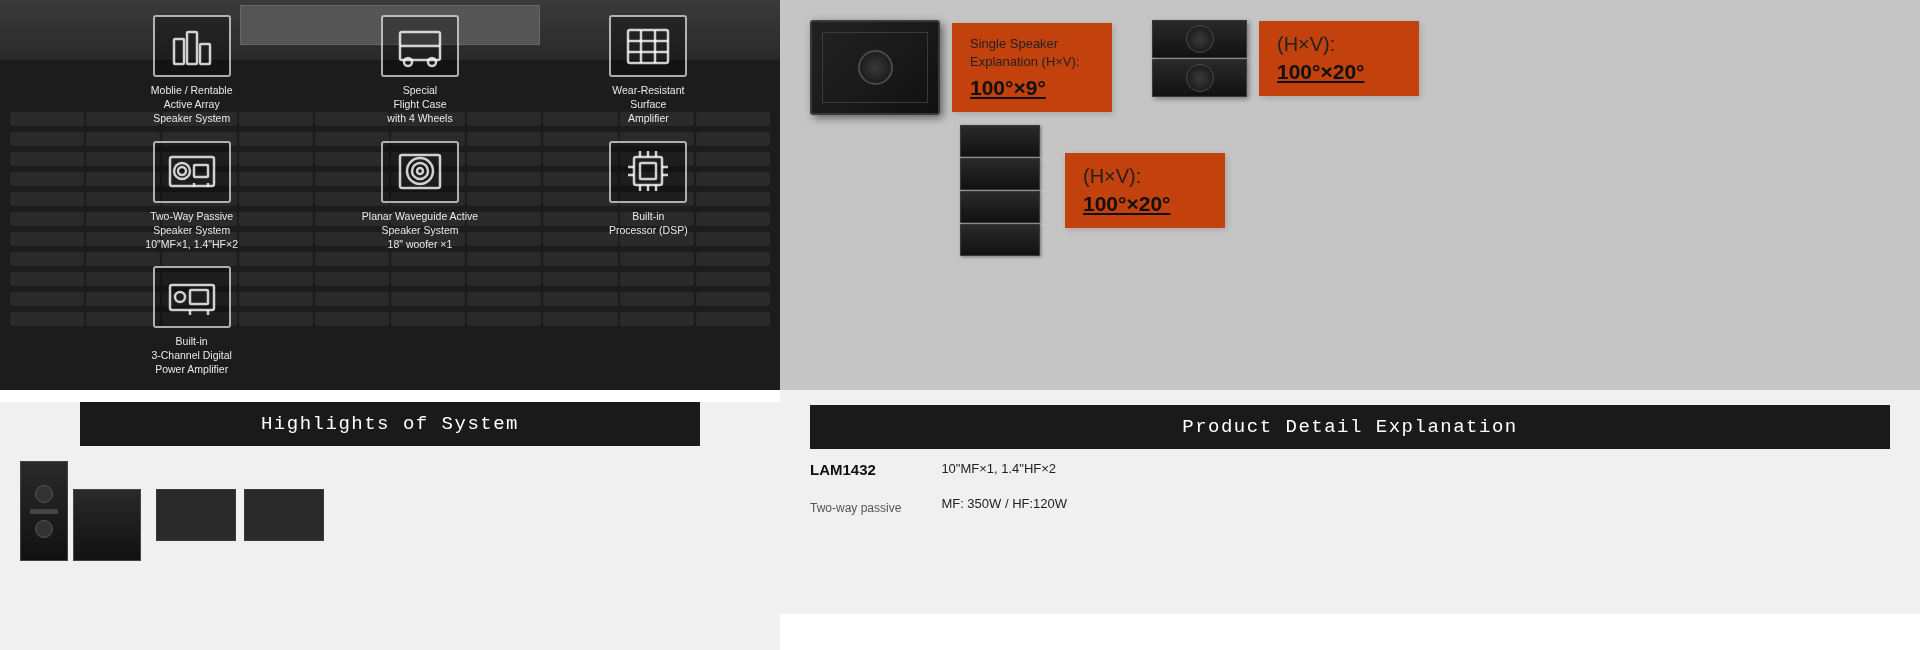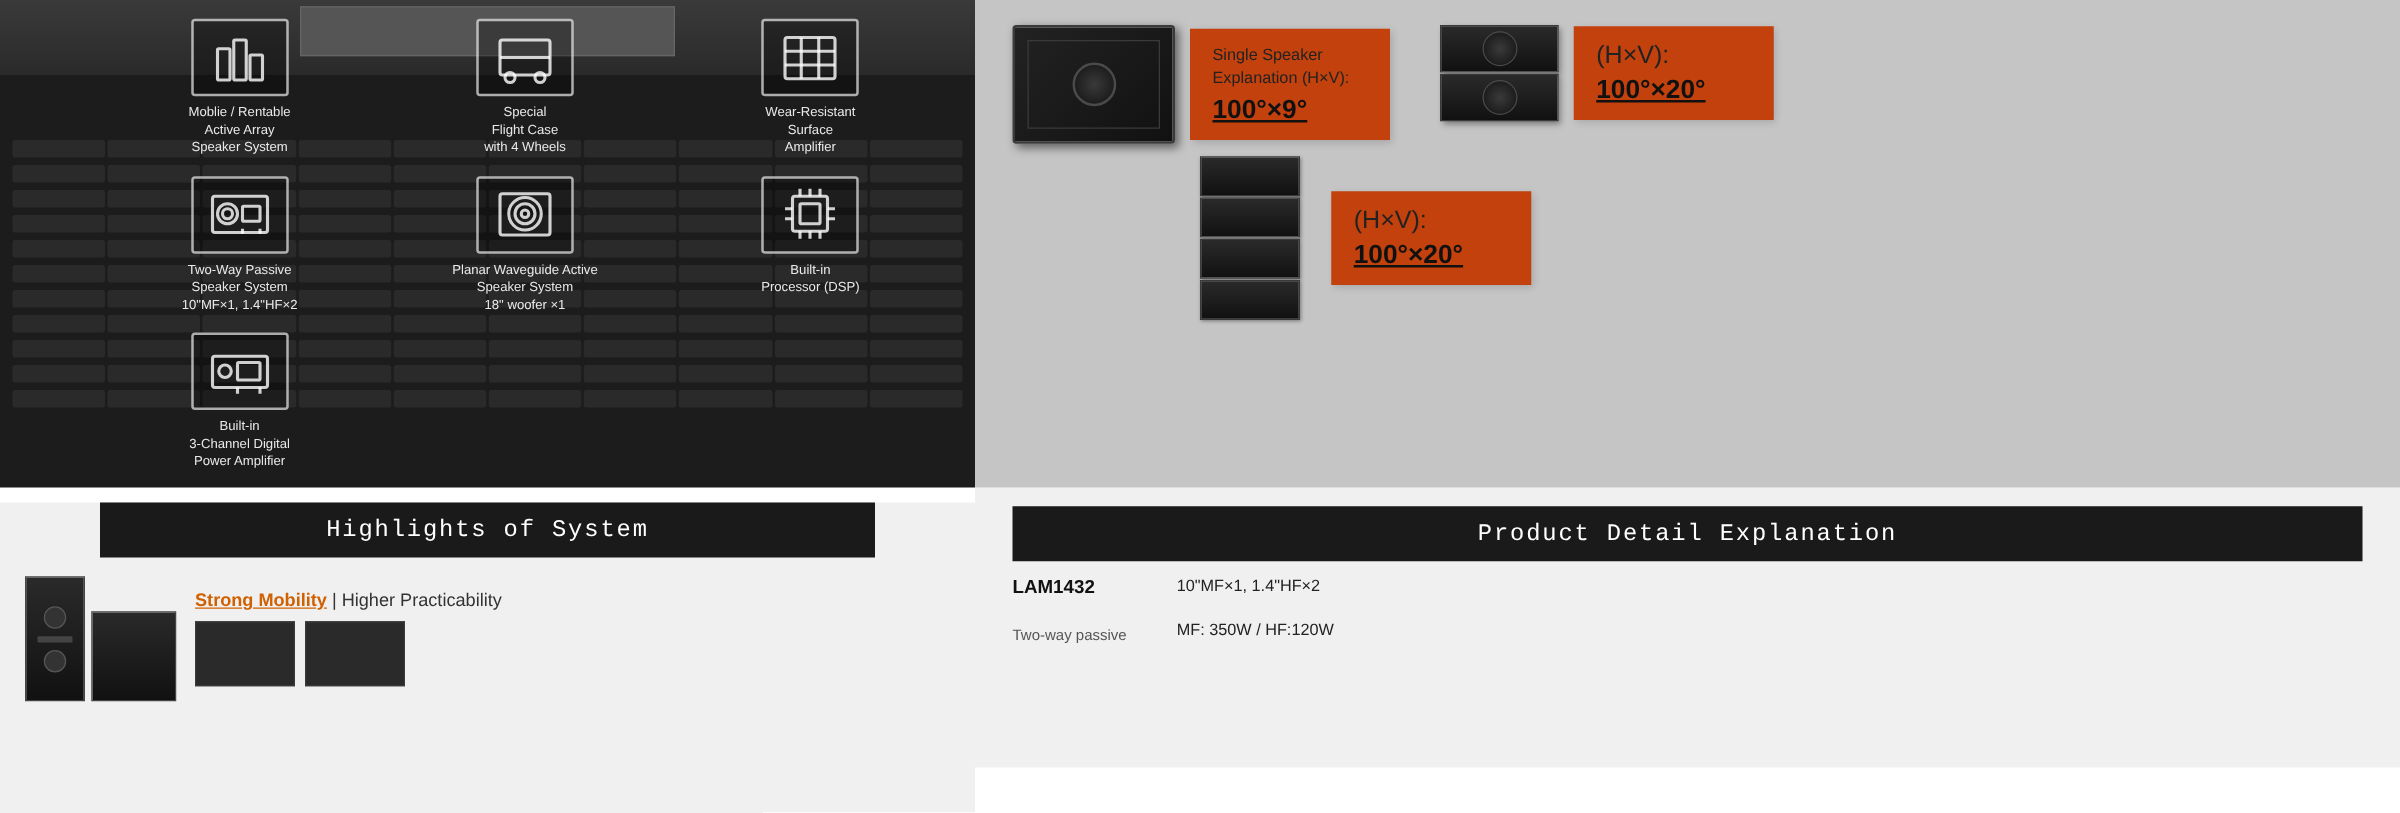--- a/index.html
+++ b/index.html
@@ -640,23 +640,20 @@
       <div class="highlights-sub">
         <div class="speaker-visual-left">
           <div class="spk-tall-css">
             <div class="spk-circle-sm"></div>
             <div class="spk-bar"></div>
             <div class="spk-circle-sm"></div>
           </div>
           <div class="spk-wide-css"></div>
         </div>
         <div class="mobility-text-area">
-          <div class="mobility-headline">
-            <span class="orange-link">Strong Mobility</span><span> | Higher Practicability</span>
-          </div>
           <div class="bottom-spk-row">
             <div class="bt-spk"></div>
             <div class="bt-spk"></div>
           </div>
         </div>
       </div>
     </div>
 
   </div>
 

